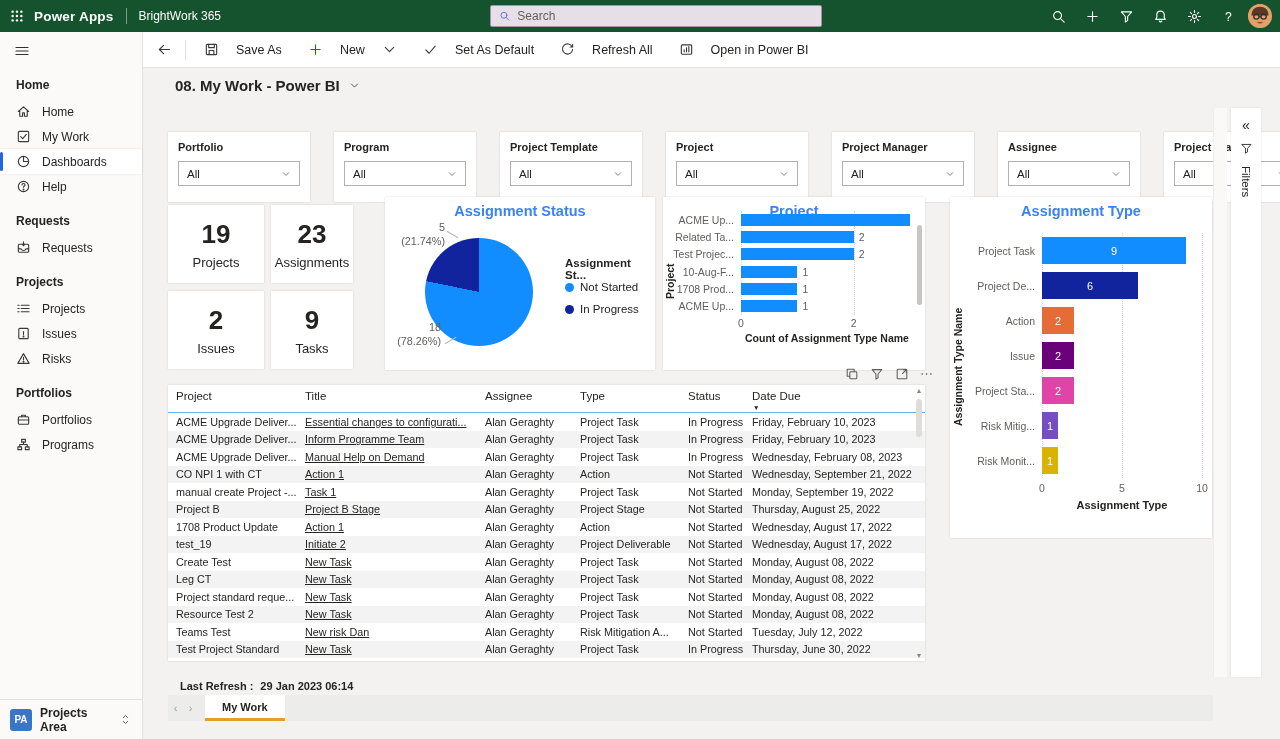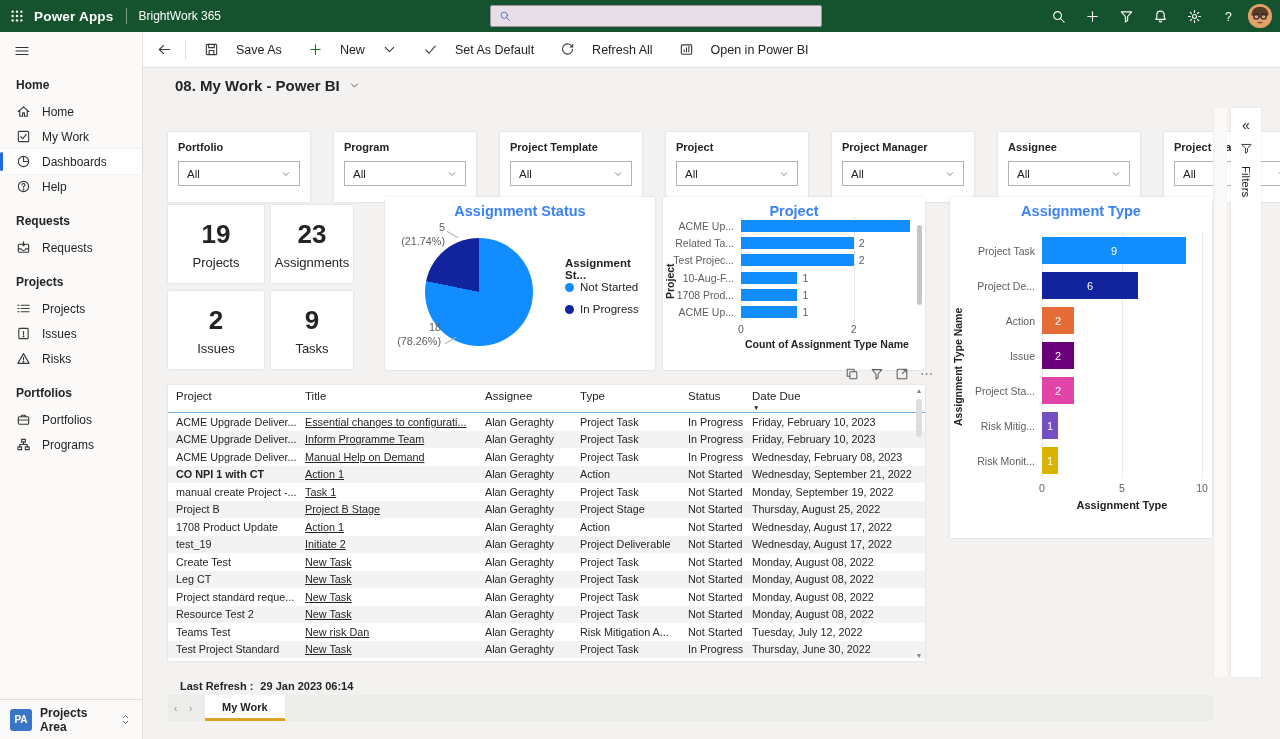--- a/index.html
+++ b/index.html
@@ -90,21 +90,21 @@
 .gridline{position:absolute;top:0;bottom:0;border-left:1px dotted #d8d6d4}
 .brow{display:flex;align-items:center;position:relative}
 .hbar{background:#118DFF;cursor:pointer}
 .dlabel{font-size:10.5px;color:#605E5C;margin-left:5px}
 .ticks{position:relative;height:14px;margin-top:2px}
 .tick{position:absolute;transform:translateX(-50%);font-size:10.5px;color:#605E5C}
 .axis-x-label{font-size:10.5px;font-weight:700;color:#252423;text-align:center;margin-top:1px}
 .y-label{position:absolute;writing-mode:vertical-rl;transform:rotate(180deg);font-size:10.5px;font-weight:700;color:#252423;text-align:center}
 
 #p1-card{left:663px;top:197px;width:262px;height:173px}
-#p1-body{left:16px;top:20px;right:12px}
+#p1-body{left:16px;top:14px;right:12px}
 #p1-body .cats{width:62px}
 #p1-body .cat,#p1-body .brow{height:17.3px}
 #p1-plot{height:104px}
 #p1-body .hbar{height:12px}
 #p1-ylabel{left:1px;top:34px;height:100px}
 .p1-scroll{position:absolute;right:3px;top:28px;width:5px;height:80px;border-radius:3px;background:#c8c6c4;cursor:pointer}
 
 #p2-card{left:950px;top:197px;width:262px;height:341px}
 #p2-body{left:18px;top:36px;right:10px}
 #p2-body .cats{width:74px}
@@ -165,20 +165,21 @@
         </svg></span>
     </div>
   <div class="brand">Power Apps</div>
   <div class="tb-divider"></div>
   <div class="env">BrightWork 365</div>
   <div class="topsearch">
     <span class="ic" id="ic-topsearch"><svg viewBox="0 0 16 16" fill="none" stroke="currentColor" stroke-width="1.2" stroke-linecap="round" stroke-linejoin="round">
           <circle cx="7" cy="7" r="4.2"></circle>
           <line x1="10.2" y1="10.2" x2="14" y2="14"></line>
         </svg></span>
+    <input type="text" placeholder="Search" style="">
   </div>
   <div class="top-icons" id="top-icons">
       <span class="ic top-icon"><svg viewBox="0 0 16 16" fill="none" stroke="currentColor" stroke-width="1.2" stroke-linecap="round" stroke-linejoin="round">
           <circle cx="7" cy="7" r="4.2"></circle>
           <line x1="10.2" y1="10.2" x2="14" y2="14"></line>
         </svg></span>
       <span class="ic top-icon"><svg viewBox="0 0 16 16" fill="none" stroke="currentColor" stroke-width="1.2" stroke-linecap="round" stroke-linejoin="round">
           <path d="M8 3v10M3 8h10"></path>
         </svg></span>
       <span class="ic top-icon"><svg viewBox="0 0 16 16" fill="none" stroke="currentColor" stroke-width="1.2" stroke-linecap="round" stroke-linejoin="round">
@@ -644,21 +645,21 @@
           <span>Project Task</span>
         </div>
         <div class="t-cell" style="width: 64px;">
           <span>In Progress</span>
         </div>
         <div class="t-cell" style="width: 169px;">
           <span>Wednesday, February 08, 2023</span>
         </div>
       </div>
       <div class="t-row alt">
-        <div class="t-cell" style="width: 129px; font-weight: bold;">
+        <div class="t-cell" style="width: 129px;">
           <span>CO NPI 1 with CT</span>
         </div>
         <div class="t-cell link" style="width: 180px;">
           <span>Action 1</span>
         </div>
         <div class="t-cell" style="width: 95px;">
           <span>Alan Geraghty</span>
         </div>
         <div class="t-cell" style="width: 108px;">
           <span>Action</span>

